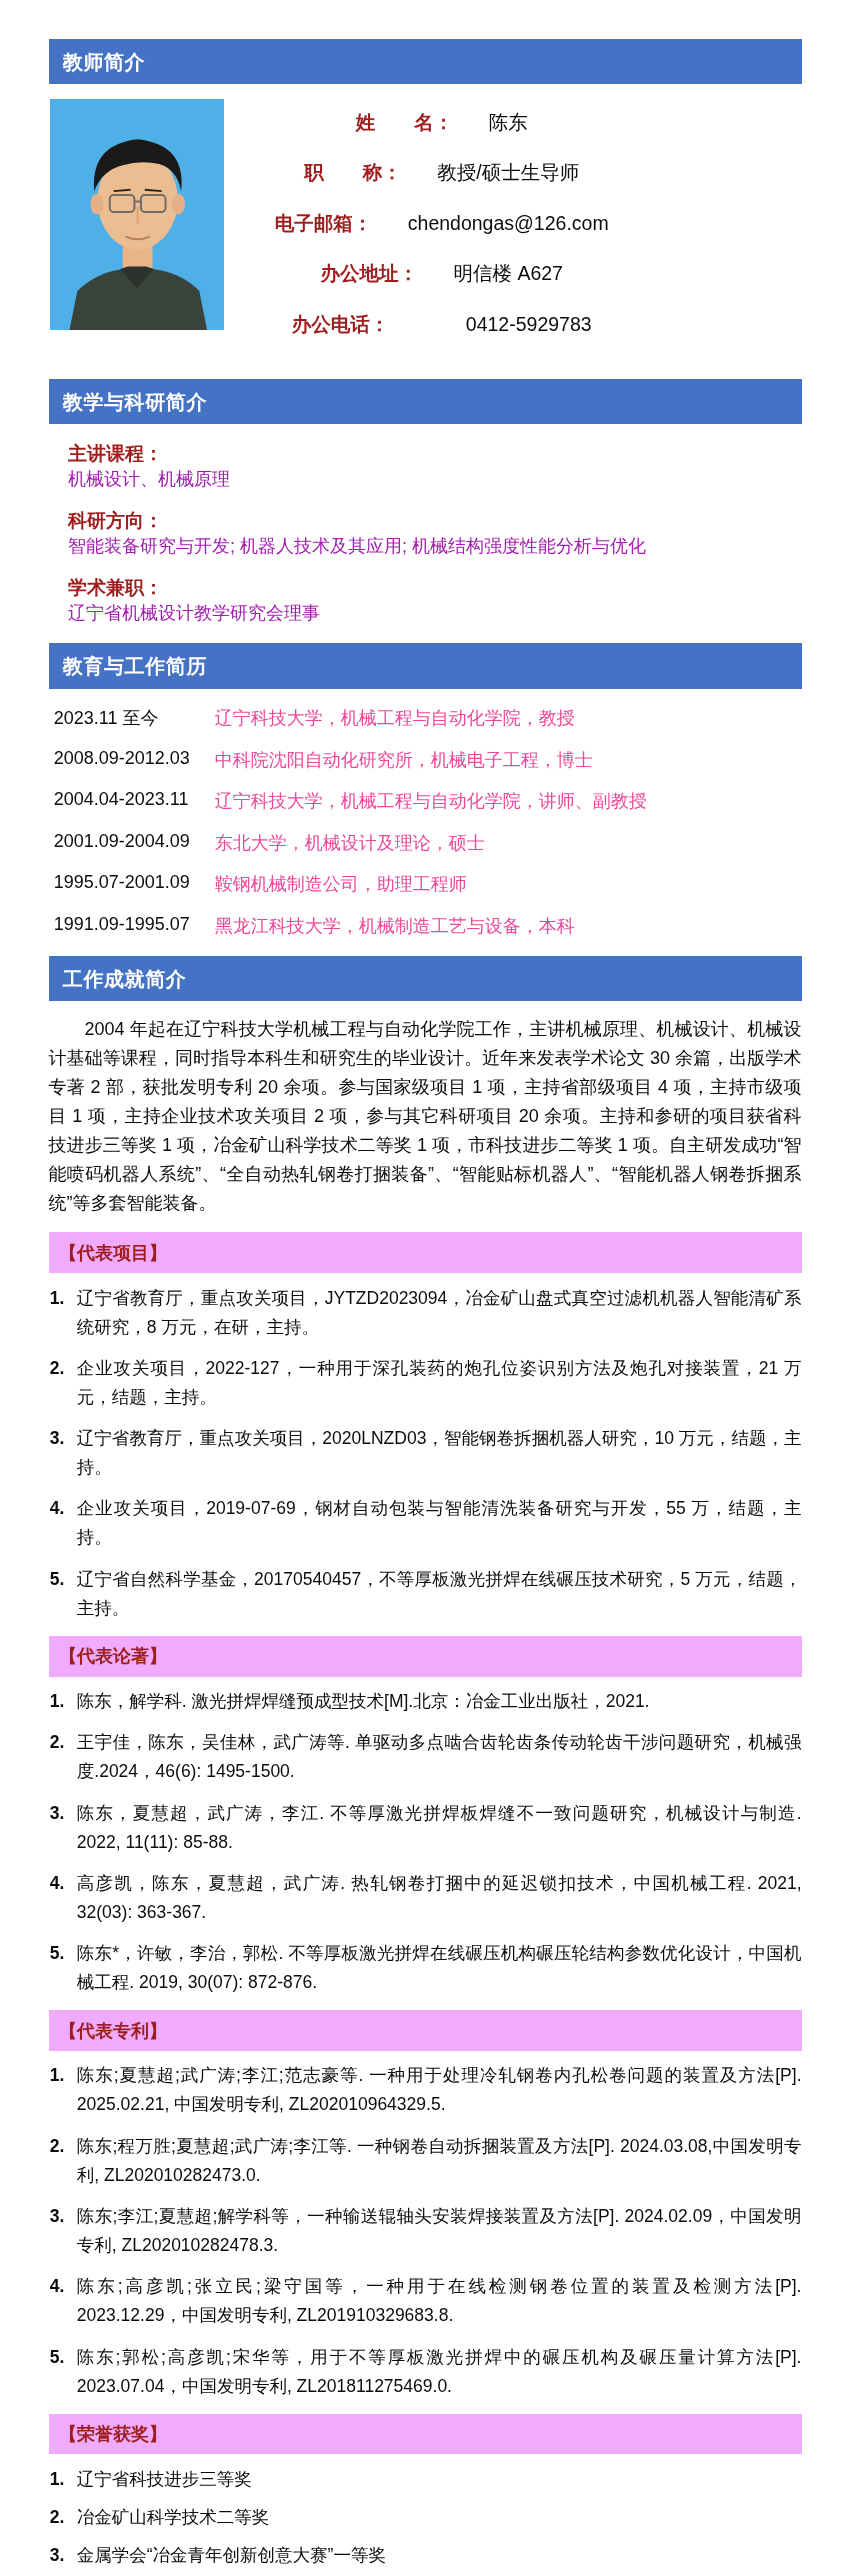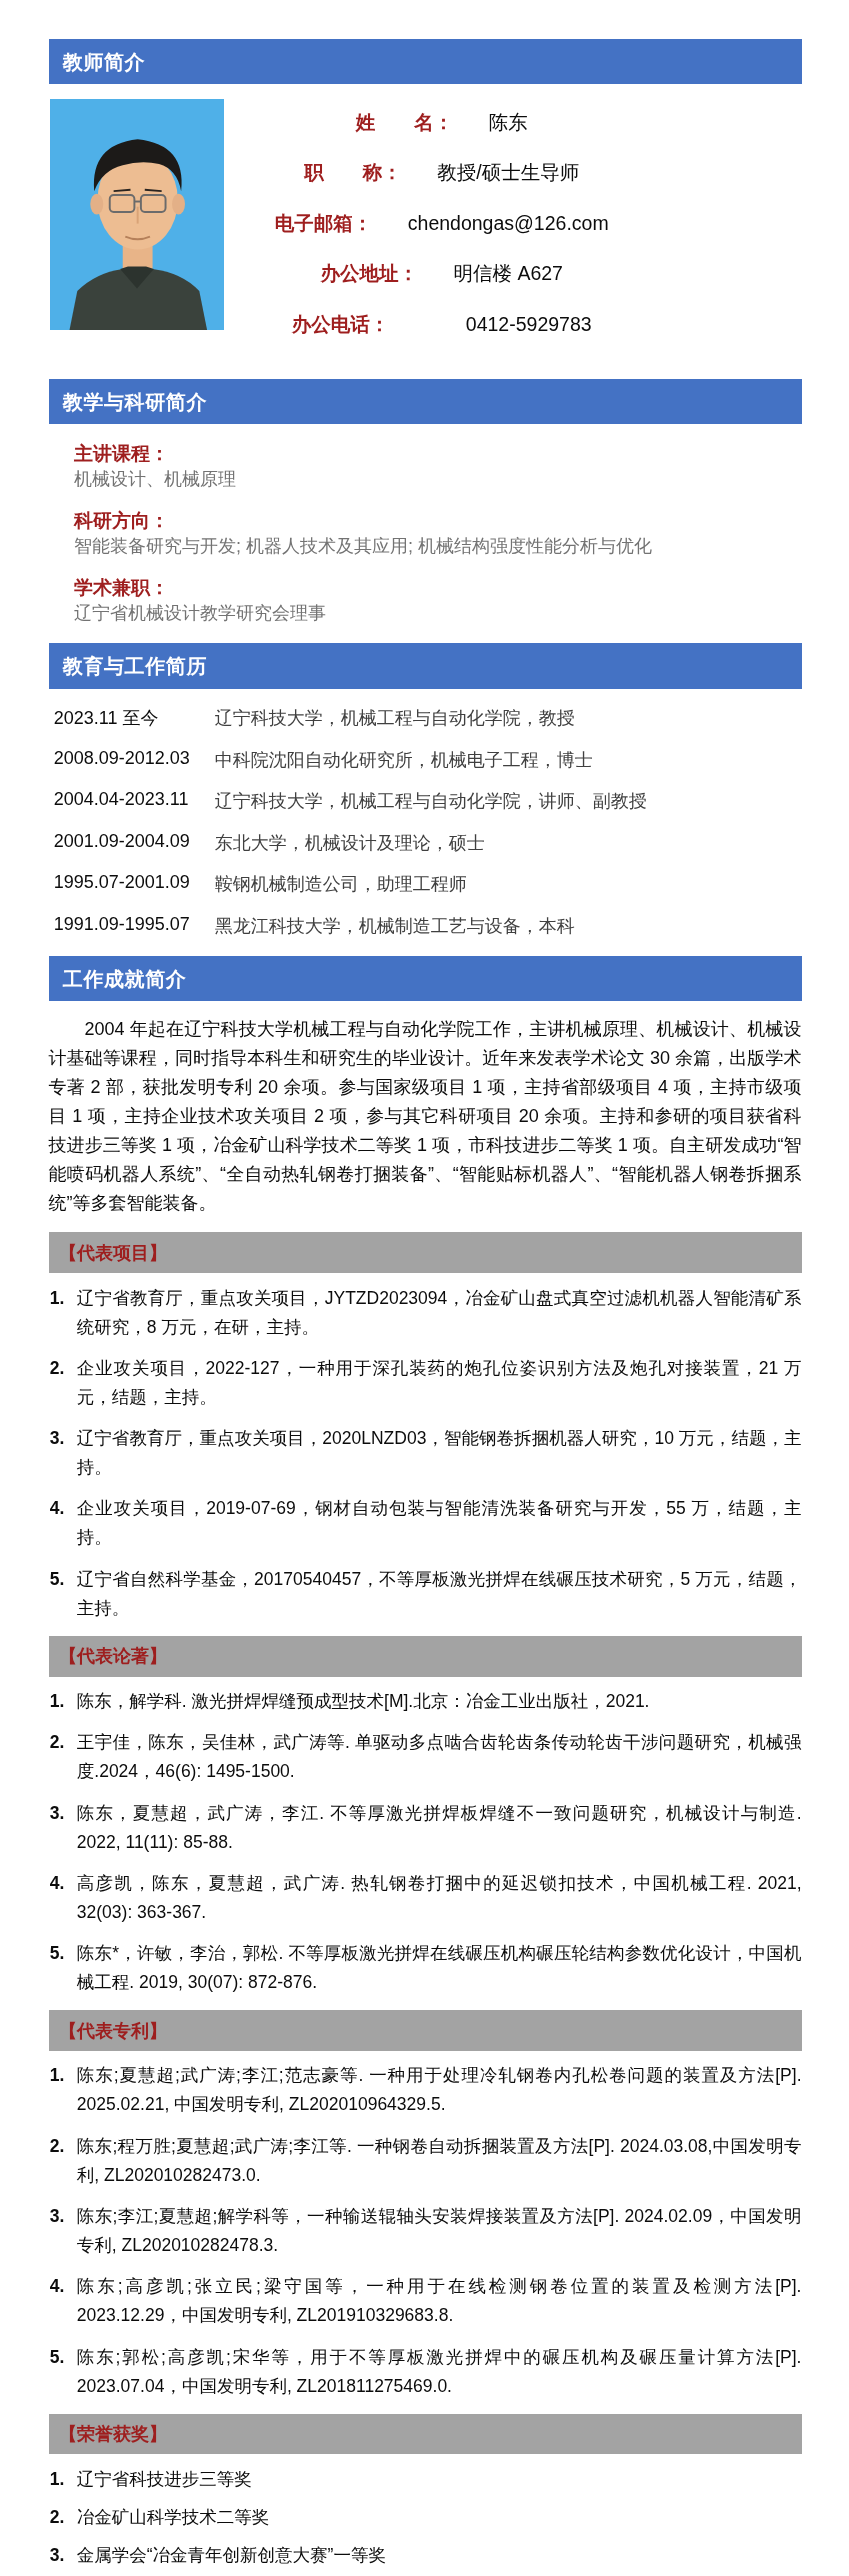--- a/index.html
+++ b/index.html
@@ -36,37 +36,37 @@
   .info-row.gap-big{margin-top:13px;gap:41px;}
   .info-label{
     color:#9E1E1E;font-weight:bold;font-size:19.5px;
     white-space:pre;min-width:116px;
   }
   .info-value{font-size:19.5px;color:#0c0c0c;margin-left:17px;}
 
   
   .t-row{display:flex;align-items:baseline;margin:17px 0 17px 2.6px;flex-direction:column;}
   .t-label{color:#9E1E1E;font-weight:bold;font-size:19px;white-space:pre;min-width:104px;}
-  .t-value{font-size:18px;color:#737373;margin-left:23px;}
+  .t-value{font-size:18px;color:#a21caf;margin-left:17px;}
 
   
   .h-row{display:flex;align-items:flex-start;margin:17.5px 0 17.5px 5.2px;}
   .h-period{font-size:18px;color:#0c0c0c;min-width:161px;}
-  .h-detail{font-size:18px;color:#404040;}
+  .h-detail{font-size:18px;color:#ec4899;}
 
   
   .para{
     font-size:18px;line-height:29px;color:#0c0c0c;
     text-align:justify;margin:14.3px 0 14.3px 0;
   }
   .para.indent{text-indent:2em;}
 
   
   .subband{
-    background:#a3a3a3;
+    background:#f0abfc;
     color:#9E1E1E;
     font-weight:bold;
     font-size:18px;
     padding:8.4px 10.4px;
     margin:13px 0 10.4px 0;
   }
 
   
   .nlist{counter-reset:item;margin:0 0 3.9px 0;}
   .li{

